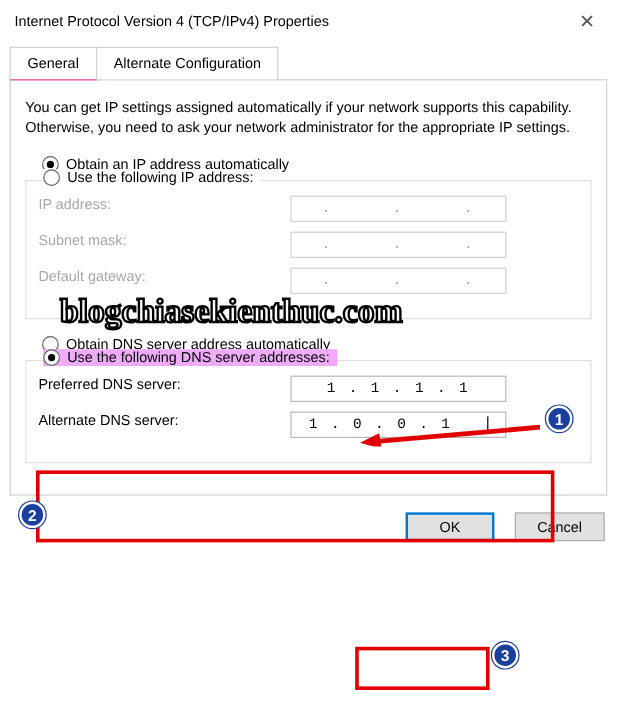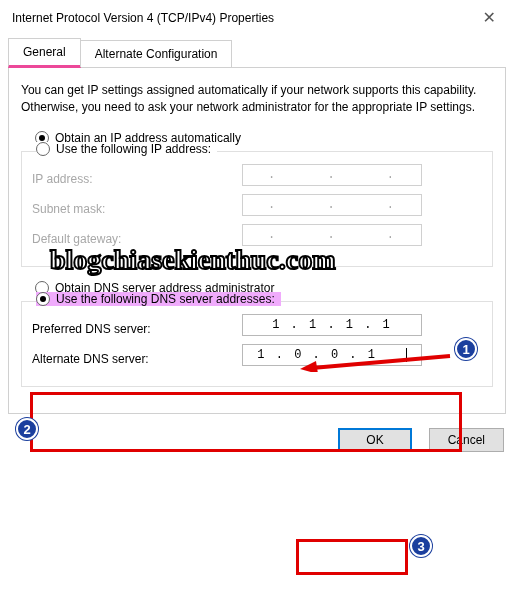--- a/index.html
+++ b/index.html
@@ -2,28 +2,28 @@
 <html><head>
   <meta charset="utf-8">
   <style>
     * { box-sizing: border-box; margin: 0; padding: 0; }
     body { font-family: "Segoe UI", Tahoma, sans-serif; font-size: 12px; background: #fff; width: 514px; height: 598px; position: relative; color: #000; }
     .titlebar { display: flex; justify-content: space-between; align-items: center; padding: 8px 12px 4px 12px; }
     .titlebar .title { font-size: 12px; }
     .titlebar .close { font-size: 16px; color: #555; cursor: pointer; padding: 0 6px; }
     .tabs { margin: 6px 8px 0 8px; display: flex; align-items: flex-end; border-bottom: 1px solid #d0d0d0; position: relative; }
     .tab { padding: 6px 14px; border: 1px solid #d0d0d0; border-bottom: none; background: #fff; position: relative; margin-right: -1px; cursor: pointer; }
-    .tab.active { background: #fff; border-bottom: 3px solid #ec4899; top: 1px; text-align: right; }
+    .tab.active { background: #fff; border-bottom: 1px solid #ec4899; top: 1px; text-align: right; }
     .pane { margin: 0 8px; padding: 14px 12px 12px 12px; border: 1px solid #d0d0d0; border-top: none; }
     .hint { line-height: 1.45; margin-bottom: 14px; }
     .group { border: 1px solid #e0e0e0; border-radius: 0; padding: 10px 10px 12px 10px; margin-bottom: 14px; position: relative; }
     .radio-row { display: flex; align-items: center; margin: 6px 0; cursor: pointer; }
     .radio { width: 14px; height: 14px; border: 1px solid #666; border-radius: 50%; margin-right: 6px; position: relative; background: #fff; }
     .radio.checked::after { content: ''; position: absolute; width: 6px; height: 6px; background: #000; border-radius: 50%; top: 3px; left: 3px; }
-    .form-row { display: flex; align-items: flex-end; margin: 8px 0; }
+    .form-row { display: flex; align-items: flex-start; margin: 8px 0; }
     .form-row .flabel { width: 210px; }
     .form-row.disabled .flabel { color: #a8a8a8; }
     .ip-input { width: 180px; height: 22px; border: 1px solid #b8b8b8; background: #fff; display: flex; align-items: center; justify-content: space-around; font-family: "Courier New", monospace; letter-spacing: 2px; }
     .ip-disabled { color: #a8a8a8; border-color: #d0d0d0; }
     .cursor { border-right: 1px solid #000; animation: blink 1s steps(1) infinite; height: 14px; }
     @keyframes blink { 50% { border-color: transparent; } }
     .checkbox-row { display: flex; align-items: center; margin-top: 12px; }
     .checkbox { width: 13px; height: 13px; border: 1px solid #666; margin-right: 6px; background: #fff; }
     .button-row { display: flex; justify-content: flex-end; margin: 14px 10px 0 0; gap: 17px; }
     .btn { border: 1px solid #adadad; background: #e1e1e1; padding: 4px 18px; font-family: inherit; font-size: 12px; cursor: pointer; }
@@ -90,21 +90,21 @@
       <span class="ip-input ip-disabled">
           <span>.</span>
           <span>.</span>
           <span>.</span>
         </span>
     </div>
   </div>
 
   <div class="radio-row" style="margin-left:14px">
     <span class="radio"></span>
-    <span>Obtain DNS server address administrator</span>
+    <span>Obtain DNS server address automatically</span>
   </div>
 
   <div class="group">
     <div class="radio-row" style="margin-top:-20px;margin-left:4px;background:#f0abfc;width:max-content;padding-right:6px">
       <span class="radio checked"></span>
       <span>Use the following DNS server addresses:</span>
     </div>
     <div class="form-row">
       <span class="flabel">Preferred DNS server:</span>
       <span class="ip-input">1 . 1 . 1 . 1</span>

